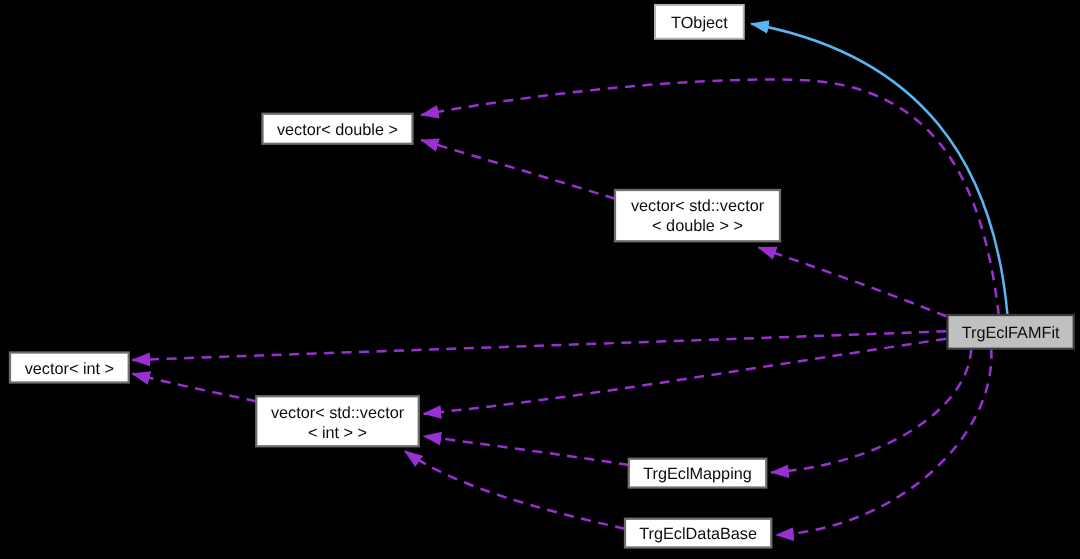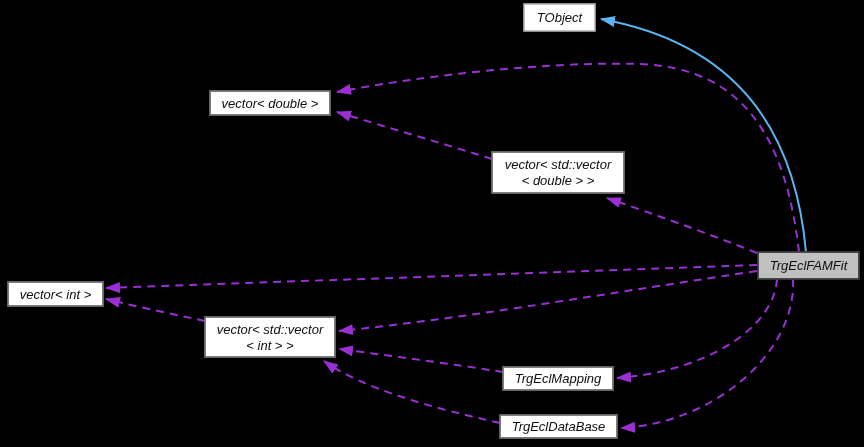--- a/index.html
+++ b/index.html
@@ -2,21 +2,20 @@
 <html><head>
 <meta charset="utf-8">
 <style>
   html,body{margin:0;padding:0;background:#000;}
   .canvas{
     position:relative;
     width:864px;height:447px;
     background:#000;
     overflow:hidden;
     font-family:"Liberation Sans", sans-serif;
-    font-style:italic;
   }
   svg{display:block;}
   .edge{fill:none;stroke-width:2;}
   .edge.dashed{stroke-dasharray:8 6;}
   .node-rect{fill:#ffffff;stroke:#6f6f6f;stroke-width:1.8;}
   .node-rect.external{stroke:#b5b5b5;stroke-width:1.6;}
   .node-rect.focus{fill:#c0c0c0;stroke:#3c3c3c;stroke-width:1.8;}
   .node-label{
     font-family:"Liberation Sans", sans-serif;
     font-size:13px;

